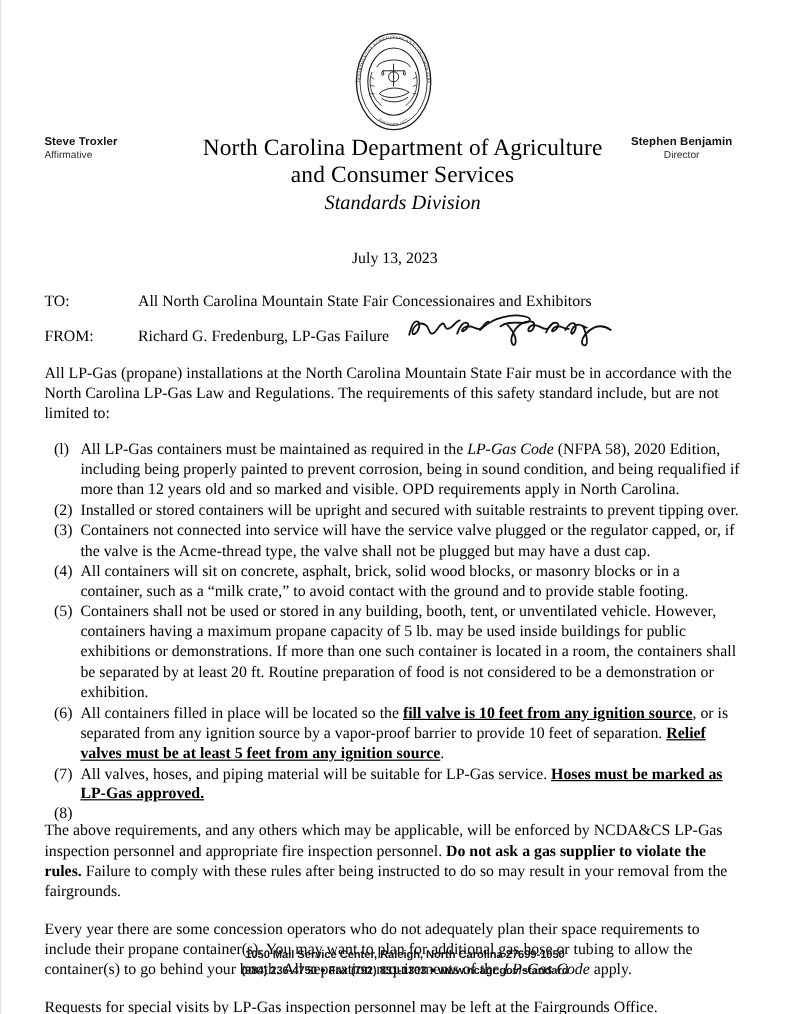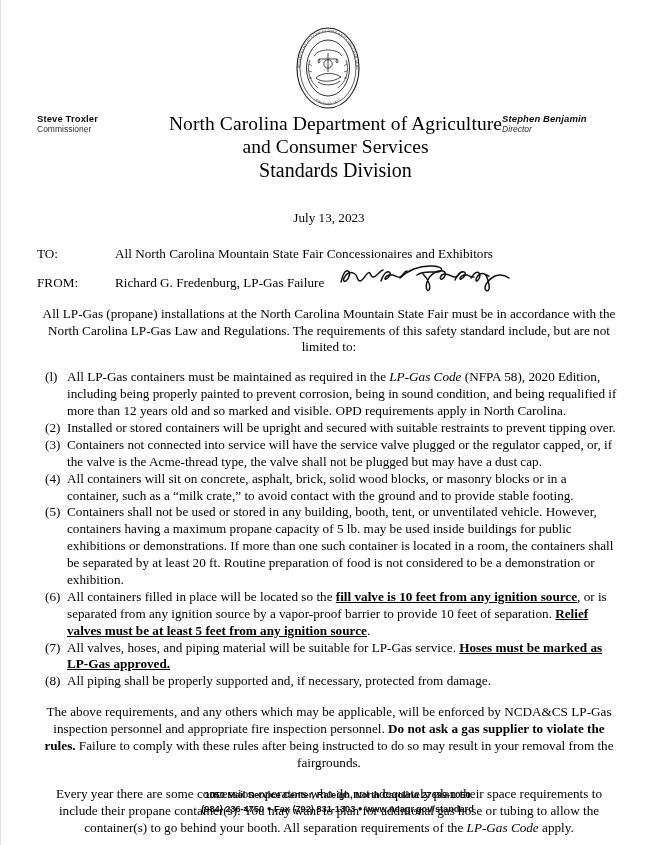--- a/index.html
+++ b/index.html
@@ -41,21 +41,21 @@
     align-items: flex-start;
     justify-content: space-between;
     padding: 4px 20px 0 36px;
   }
   .official {
     font-family: "Liberation Sans", "DejaVu Sans", sans-serif;
     width: 140px;
     line-height: 1.15;
   }
   .official.left  { text-align: left; }
-  .official.right { text-align: left; font-style: italic; }
+  .official.right { text-align: center; }
   .official .name {
     font-size: 9.5px;
     font-weight: bold;
     letter-spacing: .1px;
     color: #101010;
     white-space: nowrap;
   }
   .official .title {
     font-size: 8.5px;
     font-weight: normal;
@@ -68,21 +68,22 @@
     margin-top: -2px;
   }
   .agency .line1,
   .agency .line2 {
     font-size: 19.5px;
     line-height: 1.18;
     letter-spacing: .1px;
     white-space: nowrap;
   }
   .agency .division {
-    font-size: 20px;
+    font-size: 17px;
+    font-style: italic;
     margin-top: 1px;
   }
 
   
   .body-area {
     padding: 0 33px 0 36px;
     font-size: 13.2px;
     line-height: 1.28;
   }
   .docdate {
@@ -113,21 +114,21 @@
     position: absolute;
     left: 300px;
     top: -13px;
     width: 178px;
     height: 30px;
     pointer-events: none;
   }
 
   .para {
     margin-top: 14px;
-    text-align: center;
+    text-align: left;
   }
 
   ol.rules {
     list-style: none;
     margin: 13px 0 0 0;
     padding: 0;
   }
   ol.rules > li {
     position: relative;
     padding-left: 30px;
@@ -210,21 +211,21 @@
           <path d="M18,34 C14,44 18,56 26,62" stroke-width="0.7"></path>
           <path d="M54,34 C58,44 54,56 46,62" stroke-width="0.7"></path>
           <path d="M20,40 l-3,-2 M20,46 l-3,-1 M20,52 l-3,0 M52,40 l3,-2 M52,46 l3,-1 M52,52 l3,0" stroke-width="0.6"></path>
         </g>
       </svg>
     </div>
 
     <div class="masthead">
       <div class="official left">
         <div class="name">Steve Troxler</div>
-        <div class="title">Commissioner</div>
+        <div class="title">Affirmative</div>
       </div>
 
       <div class="agency">
         <div class="line1">North Carolina Department of Agriculture</div>
         <div class="line2">and Consumer Services</div>
         <div class="division">Standards Division</div>
       </div>
 
       <div class="official right">
         <div class="name">Stephen Benjamin</div>
@@ -262,21 +263,21 @@
     <div class="para">All LP-Gas (propane) installations at the North Carolina Mountain State Fair must be in accordance with the North Carolina LP-Gas Law and Regulations.  The requirements of this safety standard include, but are not limited to:</div>
 
     <ol class="rules">
         <li><span class="marker">(l)</span><span><span>All LP-Gas containers must be maintained as required in the </span><span class="it">LP-Gas Code</span><span> (NFPA 58), 2020 Edition, including being properly painted to prevent corrosion, being in sound condition, and being requalified if more than 12 years old and so marked and visible. OPD requirements apply in North Carolina.</span></span></li>
         <li><span class="marker">(2)</span><span><span>Installed or stored containers will be upright and secured with suitable restraints to prevent tipping over.</span></span></li>
         <li><span class="marker">(3)</span><span><span>Containers not connected into service will have the service valve plugged or the regulator capped, or, if the valve is the Acme-thread type, the valve shall not be plugged but may have a dust cap.</span></span></li>
         <li><span class="marker">(4)</span><span><span>All containers will sit on concrete, asphalt, brick, solid wood blocks, or masonry blocks or in a container, such as a “milk crate,” to avoid contact with the ground and to provide stable footing.</span></span></li>
         <li><span class="marker">(5)</span><span><span>Containers shall not be used or stored in any building, booth, tent, or unventilated vehicle.  However, containers having a maximum propane capacity of 5 lb. may be used inside buildings for public exhibitions or demonstrations.  If more than one such container is located in a room, the containers shall be separated by at least 20 ft.  Routine preparation of food is not considered to be a demonstration or exhibition.</span></span></li>
         <li><span class="marker">(6)</span><span><span>All containers filled in place will be located so the </span><span class="bu">fill valve is 10 feet from any ignition source</span><span>, or is separated from any ignition source by a vapor-proof barrier to provide 10 feet of separation. </span><span class="bu">Relief valves must be at least 5 feet from any ignition source</span><span>.</span></span></li>
         <li><span class="marker">(7)</span><span><span>All valves, hoses, and piping material will be suitable for LP-Gas service.  </span><span class="bu">Hoses must be marked as LP-Gas approved.</span></span></li>
-        <li><span class="marker">(8)</span><span><span>All piping shall be properly supported and, if necessary, protected from damage.</span></span></li>
+        <li><span class="marker">(8)</span></li>
       </ol>
 
     <div class="para"><span>The above requirements, and any others which may be applicable, will be enforced by NCDA&amp;CS LP-Gas inspection personnel and appropriate fire inspection personnel.  </span><span class="b">Do not ask a gas supplier to violate the rules.</span><span>  Failure to comply with these rules after being instructed to do so may result in your removal from the fairgrounds.</span></div>
 
     <div class="para"><span>Every year there are some concession operators who do not adequately plan their space requirements to include their propane container(s).  You may want to plan for additional gas hose or tubing to allow the container(s) to go behind your booth.  All separation requirements of the </span><span class="it">LP-Gas Code</span><span> apply.</span></div>
 
     <div class="para"><span>Requests for special visits by LP-Gas inspection personnel may be left at the Fairgrounds Office.</span></div>
   </div>
 
   <div class="footer">

